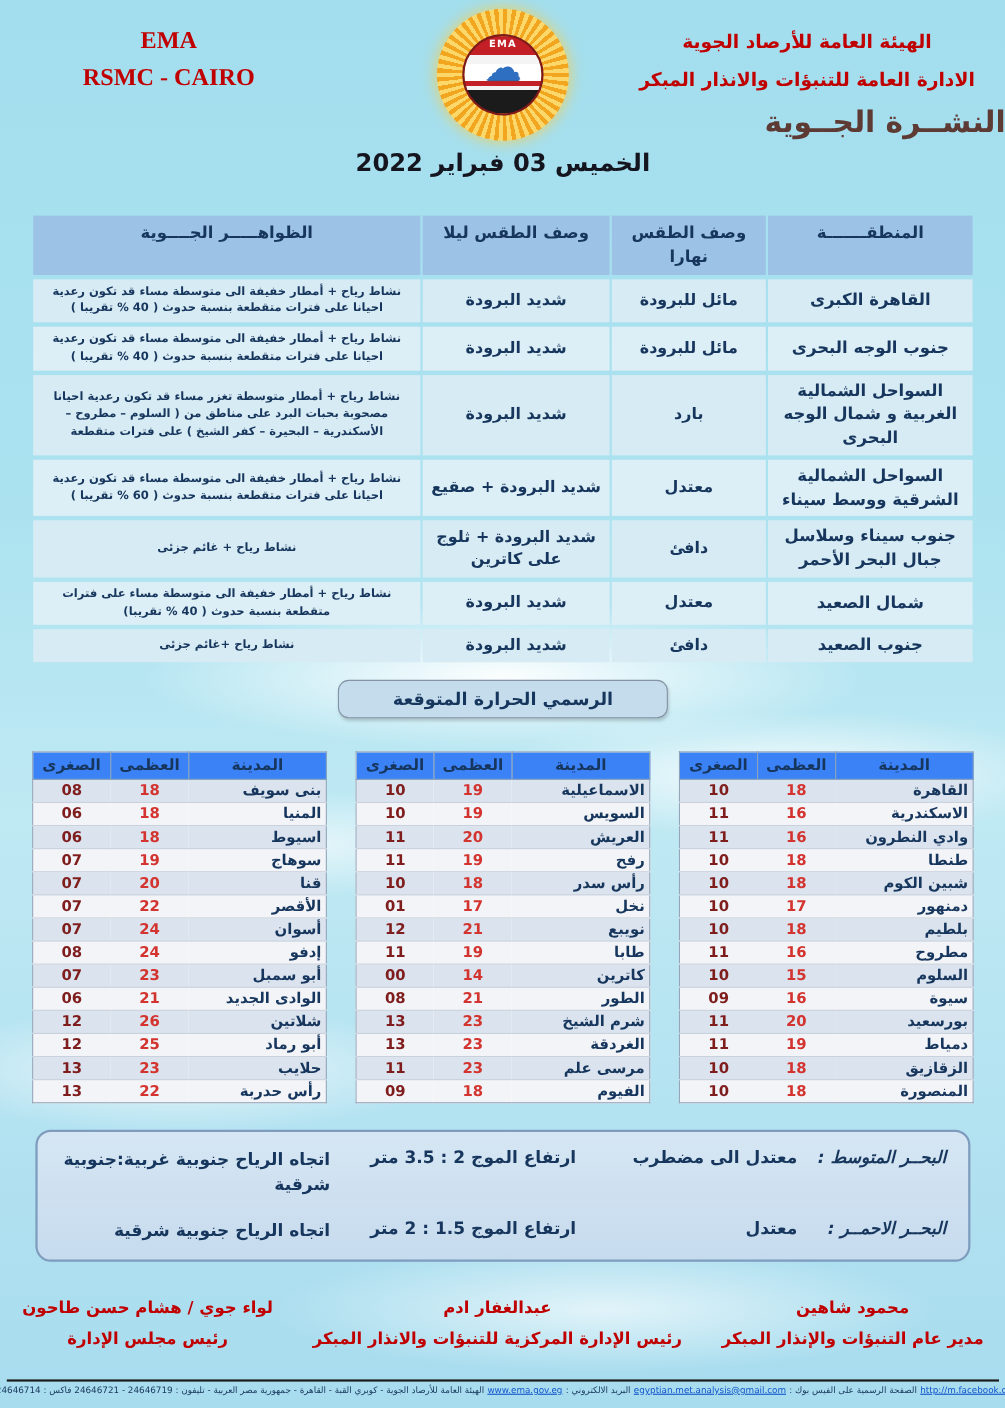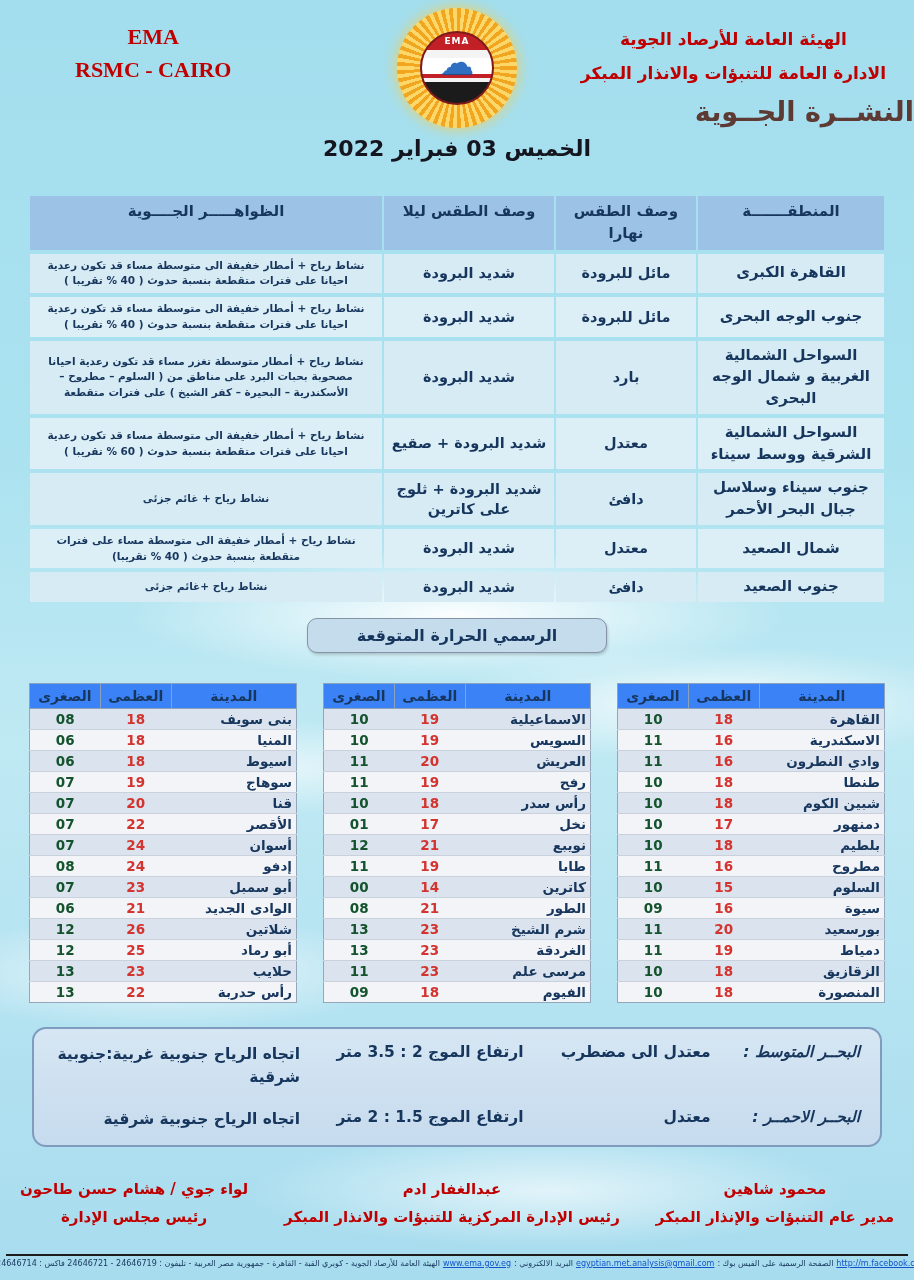--- a/index.html
+++ b/index.html
@@ -51,29 +51,29 @@
     border-radius:10px; text-align:center; color:#17365d; font-weight:bold; font-size:16px;
     padding:7px 0; box-shadow:1px 2px 3px rgba(0,0,0,.18); }
   .temp-wrap { display:flex; justify-content:center; gap:26px; margin-top:30px; }
   table.temp { width:268px; border-collapse:collapse; border:1px solid #93a6ba; background:#fff; table-layout:fixed; }
   table.temp th { background:#3b82f6; color:#17365d; font-size:14px; font-weight:bold; padding:4px 2px; border:1px solid #8ba3bc; }
   table.temp td { font-size:13.5px; font-weight:bold; padding:2px 4px; border-top:1px solid #c9d2dc; }
   table.temp tbody tr:nth-child(odd) { background:#dbe4ee; }
   table.temp tbody tr:nth-child(even) { background:#f2f4f8; }
   td.t-city { color:#17365d; text-align:right; padding-right:14px; }
   td.t-max { color:#d3342f; text-align:center; }
-  td.t-min { color:#14532d; text-align:center; }
+  td.t-min { color:#7f1d1d; text-align:center; }
   
   .sea-box { width:850px; margin:24px auto 0; background:linear-gradient(180deg,#d6e6f3,#c6dbee);
     border:2px solid #7f9bbd; border-radius:14px; padding:14px 20px; color:#17365d;
     font-weight:bold; font-size:15.5px; }
   .sea-row { display:grid; grid-template-columns:300px 260px auto; align-items:start; }
   .sea-row + .sea-row { margin-top:18px; }
   .sea-name { display:inline-block; min-width:130px;font-style:italic; }
-  .sea-state { display:inline-block; margin-right:14px; }
+  .sea-state { display:inline-block; }
   .sea-wave { text-align:center; }
   .sea-wind { text-align:right; line-height:1.5; }
   
   .sigs { display:flex; justify-content:space-between; width:874px; margin:28px auto 0; }
   .sig { text-align:center; color:#c00000; font-weight:bold; font-size:15px; line-height:1.9; white-space:nowrap; }
   .sep { border-top:2px solid #1c1c1c; margin:22px 6px 0 6px; }
   
   .contact { display:flex; direction:rtl; justify-content:center; align-items:baseline; gap:3px;
     margin-top:3px; font-size:8px; color:#17365d; white-space:nowrap; }
   .contact-link { color:#1155cc; text-decoration:underline; direction:ltr; unicode-bidi:embed; }

